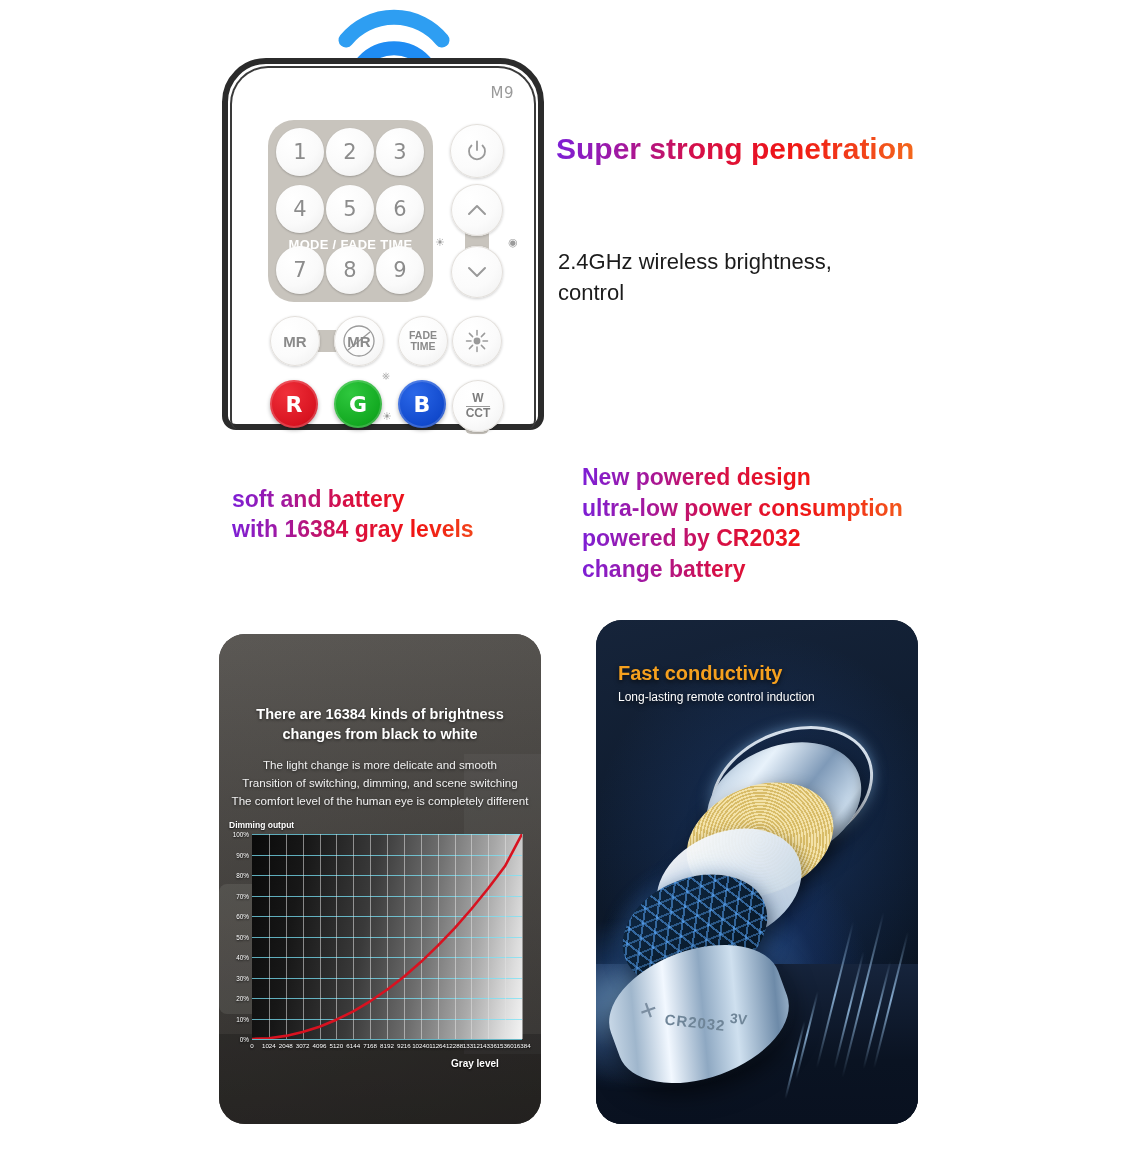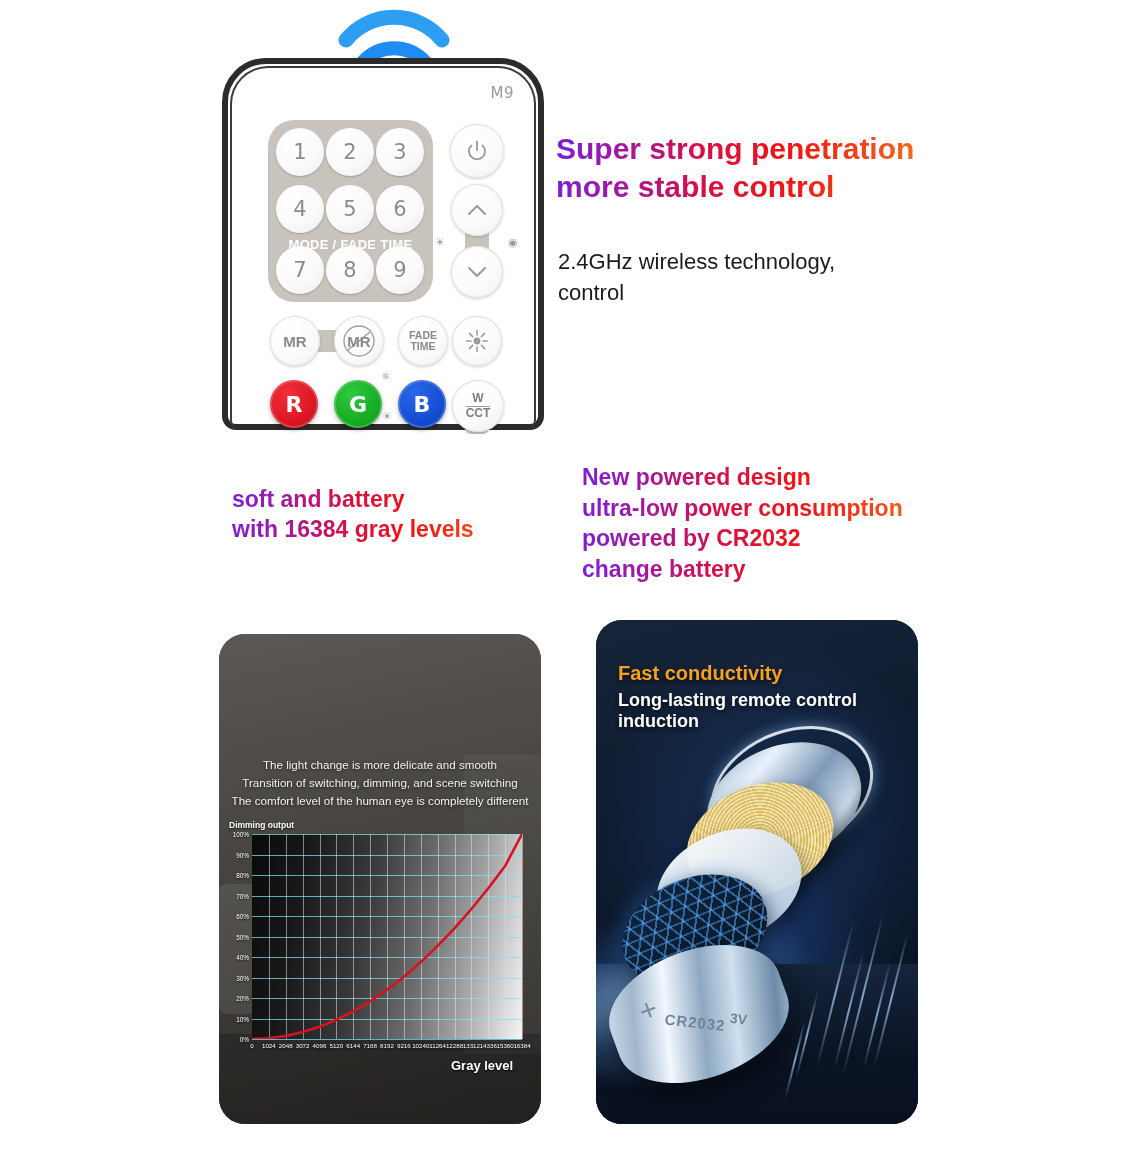--- a/index.html
+++ b/index.html
@@ -224,21 +224,21 @@
     color: #fff; font-size: 6.4px; transform: translateY(-50%);
     white-space: nowrap; text-shadow: 0 1px 2px rgba(0,0,0,.9);
   }
   .xtick {
     position: absolute; top: 100%; margin-top: 3px;
     color: #fff; font-size: 6.2px; transform: translateX(-50%);
     white-space: nowrap; text-shadow: 0 1px 2px rgba(0,0,0,.9);
   }
   #chart-xlabel {
     position: absolute; left: 232px; top: 424px;
-    color: #fff; font-size: 13px; font-weight: bold;
+    color: #fff; font-size: 10px; font-weight: bold;
     text-shadow: 0 1px 2px rgba(0,0,0,.9);
   }
 
   
   #panel-right {
     left: 596px; top: 620px;
     width: 322px; height: 504px;
     background: #0d1828;
   }
   #panel-right-bg {
@@ -267,21 +267,21 @@
     transform: rotate(14deg);
     filter: blur(.4px);
   }
   #panel-right-title {
     position: absolute; left: 22px; top: 42px;
     color: #f5a01e; font-size: 20px; font-weight: bold;
     text-shadow: 0 2px 5px rgba(0,0,0,.7);
   }
   #panel-right-sub {
     position: absolute; left: 22px; top: 70px;
-    color: #ffffff; font-size: 18px; font-weight: bold;
+    color: #ffffff; font-size: 12px; font-weight: normal;
     text-shadow: 0 2px 5px rgba(0,0,0,.7);
   }
 
   
   .disc {
     position: absolute;
     border-radius: 50%;
     transform: rotate(-22deg);
   }
   #disc-ring {
@@ -439,25 +439,24 @@
 
   <div class="colorbtn" id="btn-r">R</div>
   <div class="colorbtn" id="btn-g">G</div>
   <div class="colorbtn" id="btn-b">B</div>
   <div class="mini-ico" id="ico-pwr-sm">⎈</div>
   <div class="mini-ico" id="ico-sun-sm">☀</div>
 </div>
 
 <div id="headline" class="grad-text">
   <div>Super strong penetration</div>
-  <div>more stable control</div>
 </div>
 
 <div id="subtext">
-  <div>2.4GHz wireless technology,</div>
+  <div>2.4GHz wireless brightness,</div>
   <div>control</div>
 </div>
 
 <div id="left-caption" class="grad-text">
   <div>soft and battery</div>
   <div>with 16384 gray levels</div>
 </div>
 
 <div id="right-caption" class="grad-text">
   <div>New powered design</div>
@@ -465,20 +464,24 @@
   <div>powered by CR2032</div>
   <div>change battery</div>
 </div>
 
 <div class="panel" id="panel-left">
   <div id="panel-left-bg"></div>
   <div class="room-shape" id="rs1"></div>
   <div class="room-shape" id="rs2"></div>
   <div class="room-shape" id="rs3"></div>
 
+  <div id="panel-left-title">
+    <span>There are 16384 kinds of brightness</span><br>
+    <span>changes from black to white</span>
+  </div>
   <div id="panel-left-lines">
     <div>The light change is more delicate and smooth</div>
     <div>Transition of switching, dimming, and scene switching</div>
     <div>The comfort level of the human eye is completely different</div>
   </div>
 
   <div id="chart-axis-ylabel">Dimming output</div>
   <div id="chart-box">
     <svg id="chart-curve" width="270" height="205" viewBox="0 0 270 205" style="position:absolute;left:0;top:0;z-index:3">
         <path d="M0.0,205.0 L16.9,204.2 L33.8,201.9 L50.6,198.0 L67.5,192.7 L84.4,185.7 L101.3,177.3 L118.1,167.3 L135.0,155.8 L151.9,142.7 L168.8,128.1 L185.6,111.9 L202.5,94.3 L219.4,75.0 L236.3,54.3 L253.1,32.0 L270.0,0.0" stroke="#d81220" stroke-width="2.6" fill="none" stroke-linecap="round" stroke-linejoin="round"></path>

